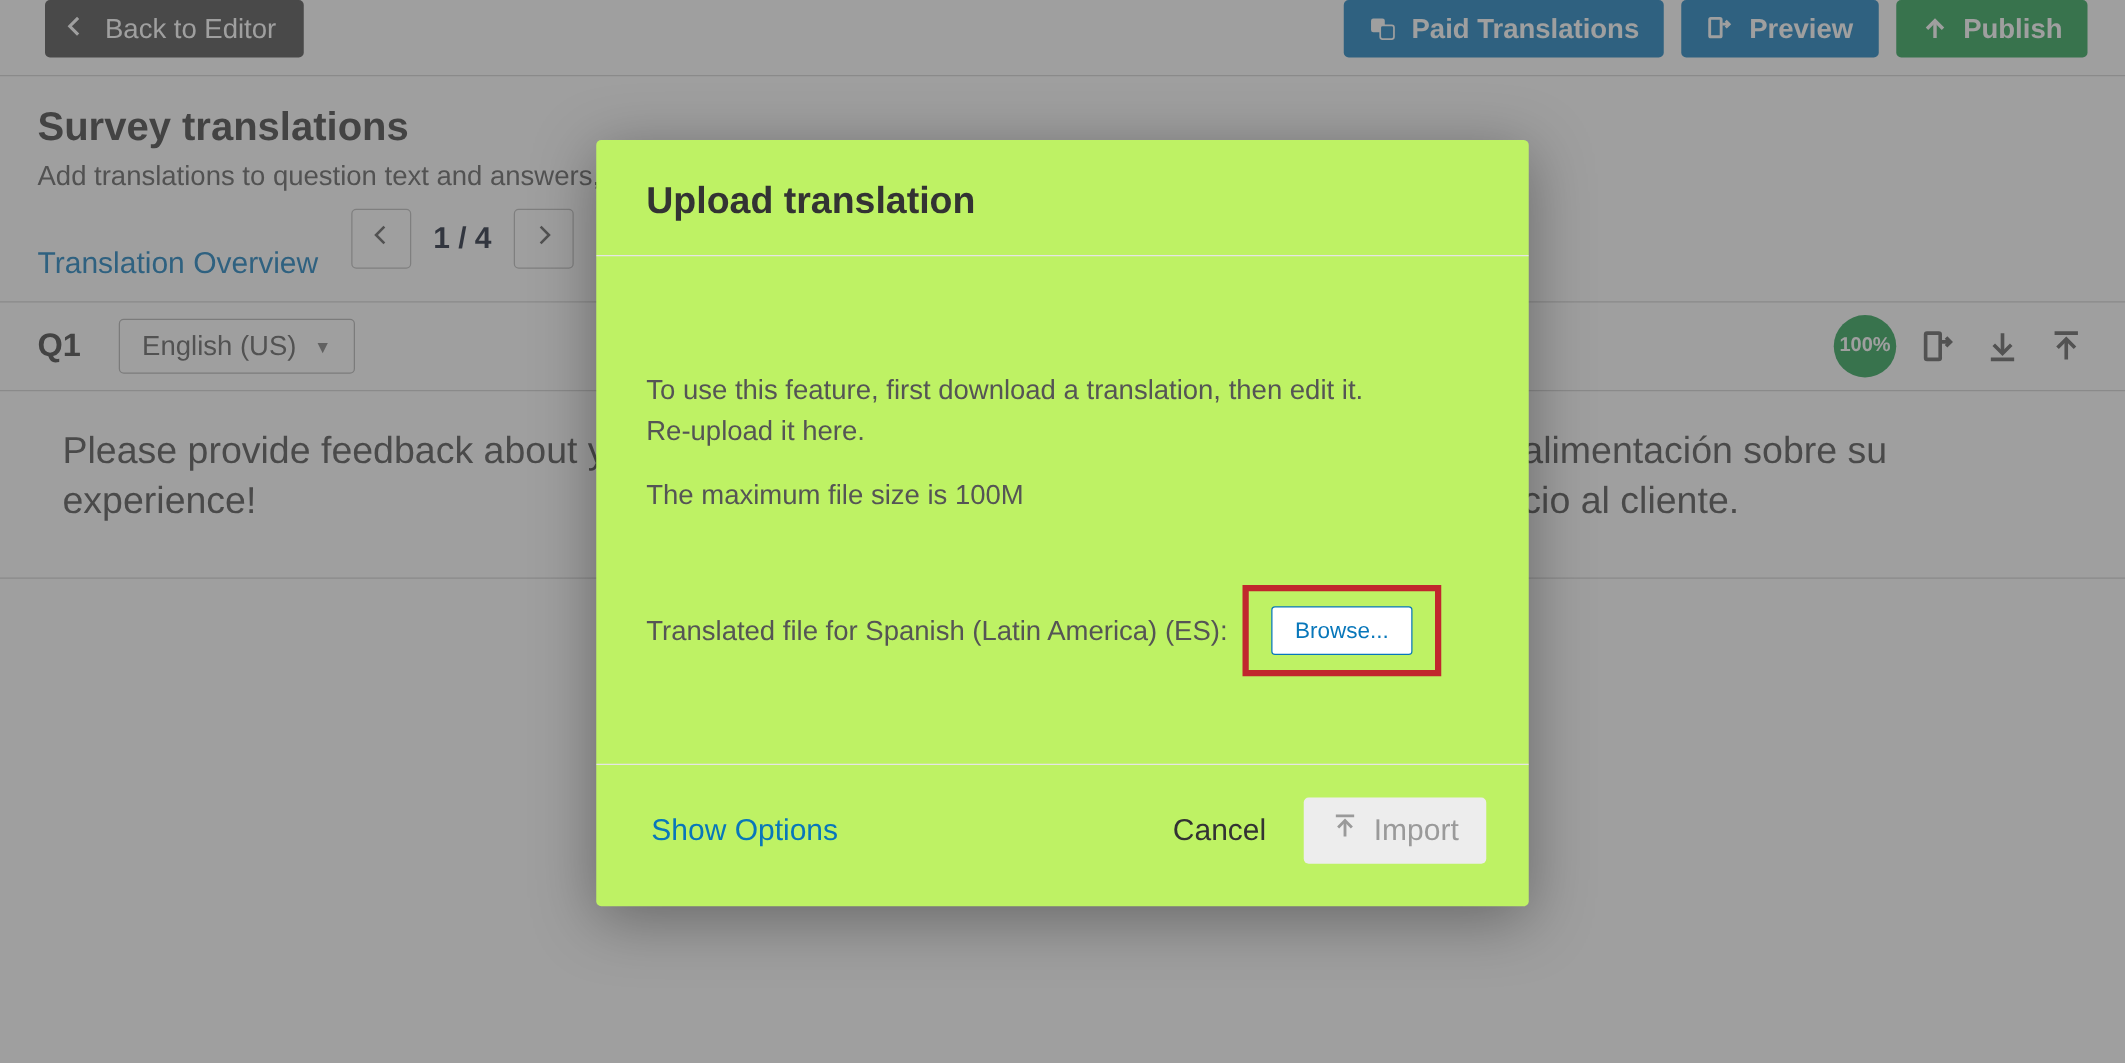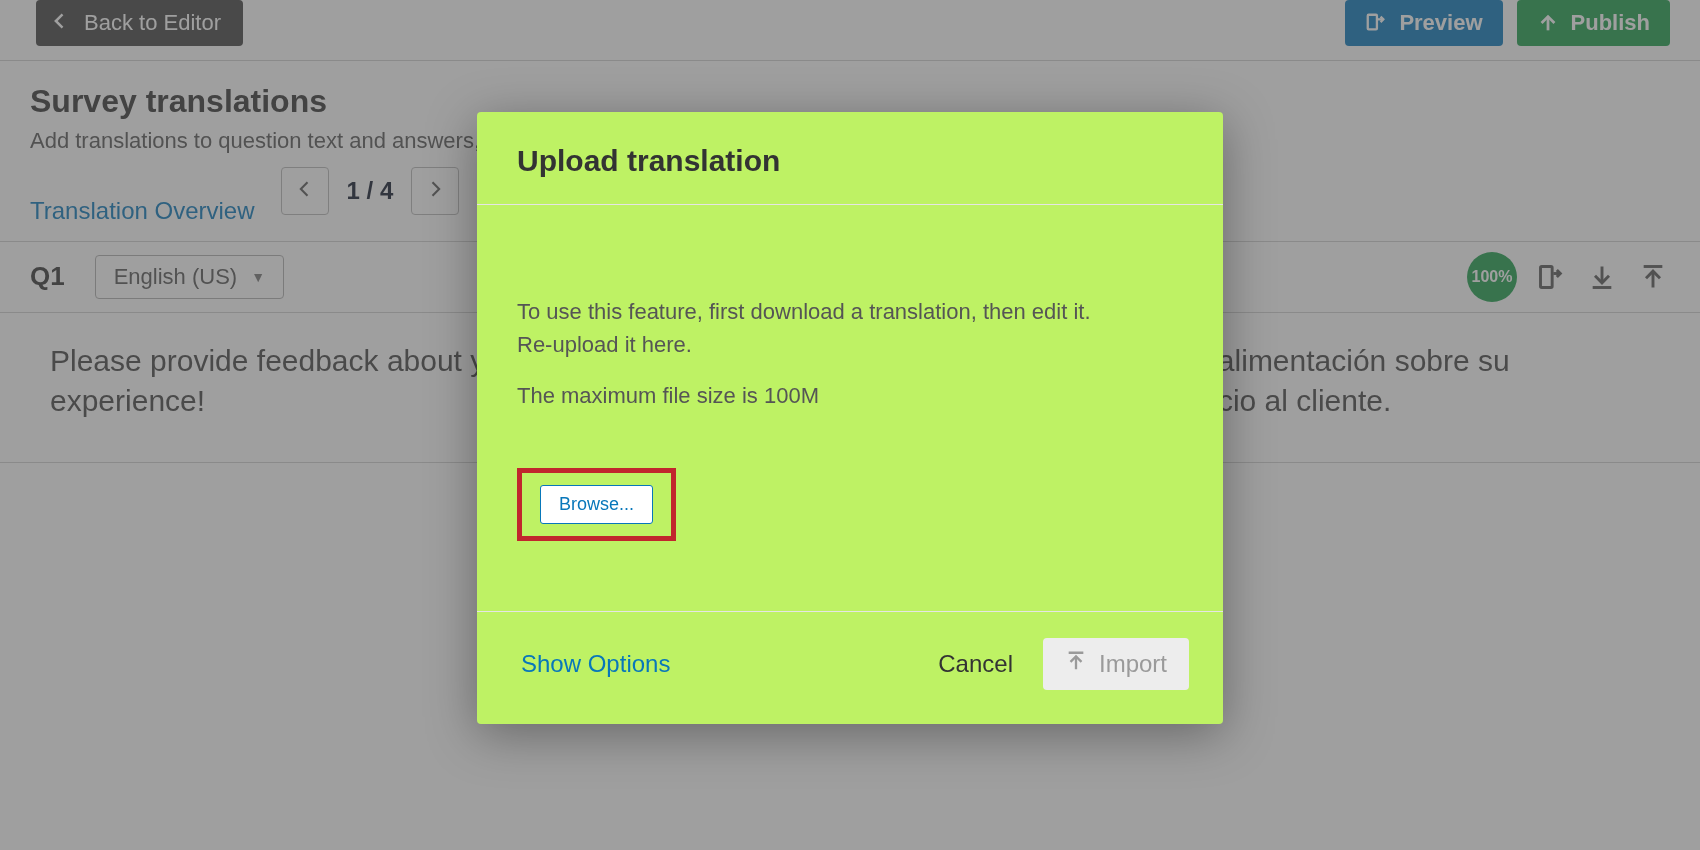--- a/index.html
+++ b/index.html
@@ -271,20 +271,29 @@
   <div class="topbar">
     <button class="back-btn">
       <span class="chev">
         <svg viewBox="0 0 24 24" width="20" height="20" fill="none" stroke="currentColor" stroke-width="3">
             <polyline points="15 4 7 12 15 20"></polyline>
           </svg>
       </span>
       <span>Back to Editor</span>
     </button>
     <div class="top-right">
+      <button class="top-btn">
+        <span class="glyph">
+          <svg viewBox="0 0 24 24" width="22" height="22" fill="currentColor">
+              <rect x="2" y="3" width="12" height="12" rx="2"></rect>
+              <rect x="10" y="9" width="12" height="12" rx="2" fill="#0877ba" stroke="#fff" stroke-width="1.5"></rect>
+            </svg>
+        </span>
+        <span>Paid Translations</span>
+      </button>
       <button class="top-btn">
         <span class="glyph">
           <svg viewBox="0 0 24 24" width="22" height="22" fill="none" stroke="currentColor" stroke-width="2.5">
               <rect x="3" y="3" width="10" height="16" rx="1"></rect>
               <polyline points="14 8 20 8"></polyline>
               <polyline points="17 5 20 8 17 11"></polyline>
             </svg>
         </span>
         <span>Preview</span>
       </button>
@@ -369,20 +378,21 @@
   <div class="overlay">
     <div class="dialog">
       <div class="dialog-header">
         <h2>Upload translation</h2>
       </div>
       <div class="dialog-body">
         <div>To use this feature, first download a translation, then edit it.</div>
         <div>Re-upload it here.</div>
         <div class="para2">The maximum file size is 100M</div>
         <div class="file-row">
+          <span class="file-label">Translated file for Spanish (Latin America) (ES):</span>
           <span class="highlight-box">
             <button class="browse-btn">Browse...</button>
           </span>
         </div>
       </div>
       <div class="dialog-footer">
         <button class="show-options">Show Options</button>
         <div class="footer-right">
           <button class="cancel-btn">Cancel</button>
           <button class="import-btn" disabled="">

